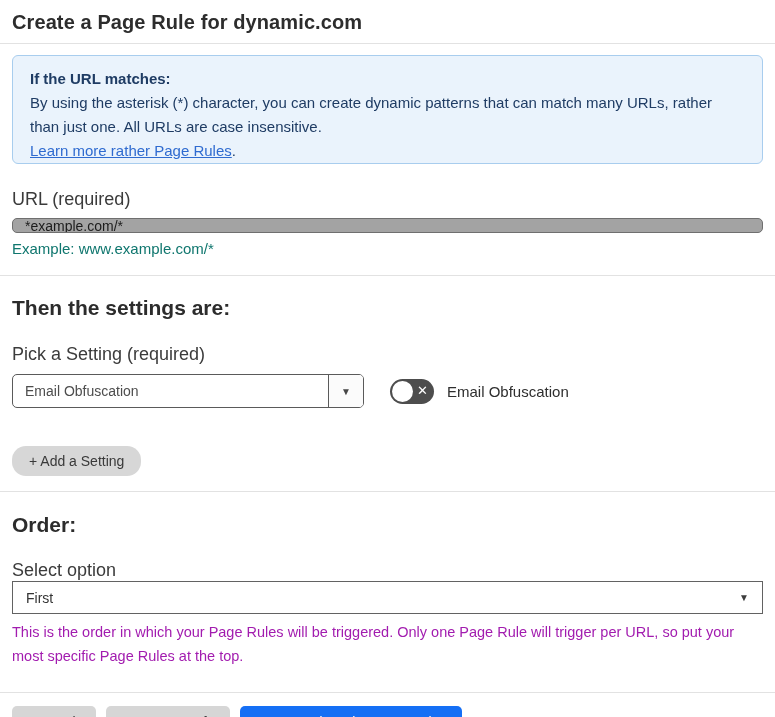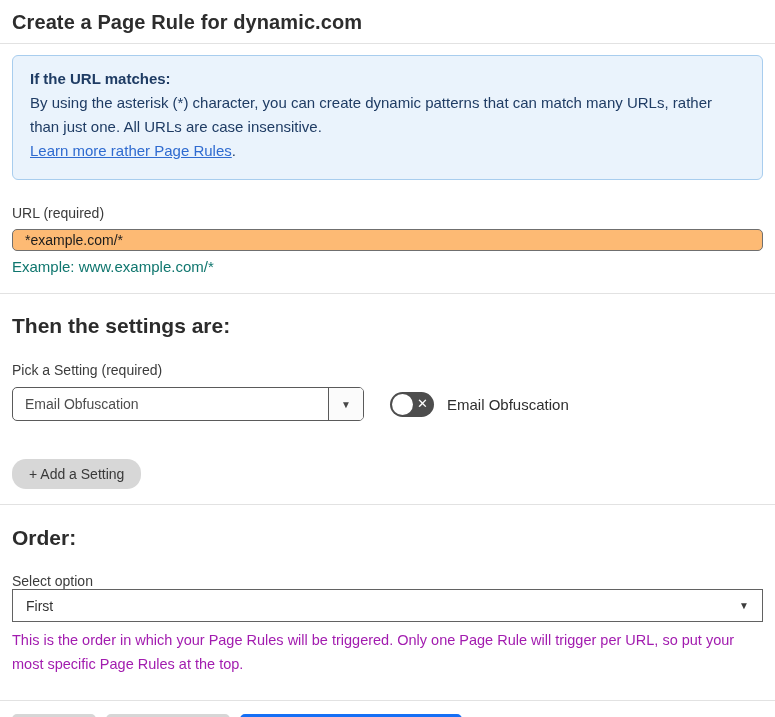--- a/index.html
+++ b/index.html
@@ -21,44 +21,44 @@
     border: none;
     border-top: 1px solid #e2e2e2;
     width: 100%;
   }
   
   .info-box {
     margin: 11px 12px 0 12px;
     background: #eaf3fc;
     border: 1px solid #a8cdee;
     border-radius: 6px;
-    padding: 11px 17px 16px 17px;
+    padding: 11px 17px 0 17px;
     color: #1f3c64;
     font-size: 15px;
     line-height: 24px;
   }
   .info-heading { font-weight: 700; }
   .info-link {
     color: #2f6bd0;
     text-decoration: underline;
     cursor: pointer;
   }
   
   .field-label {
-    font-size: 14px;
+    font-size: 18px;
     color: #3b3b3b;
     margin: 0 0 8px 0;
   }
   .url-label-row { margin-top: 25px; }
   .url-input {
     display: block;
     width: 751px;
     margin: 0 12px;
-    height: 22px;
-    background: #fdba74;
+    height: 15px;
+    background: #a3a3a3;
     border: 1px solid #6f6f6f;
     border-radius: 5px;
     padding: 0 12px;
     font-family: "Liberation Sans", "DejaVu Sans", sans-serif;
     font-size: 14px;
     color: #1c1c1c;
     outline: none;
   }
   .hint-text {
     font-size: 15px;

